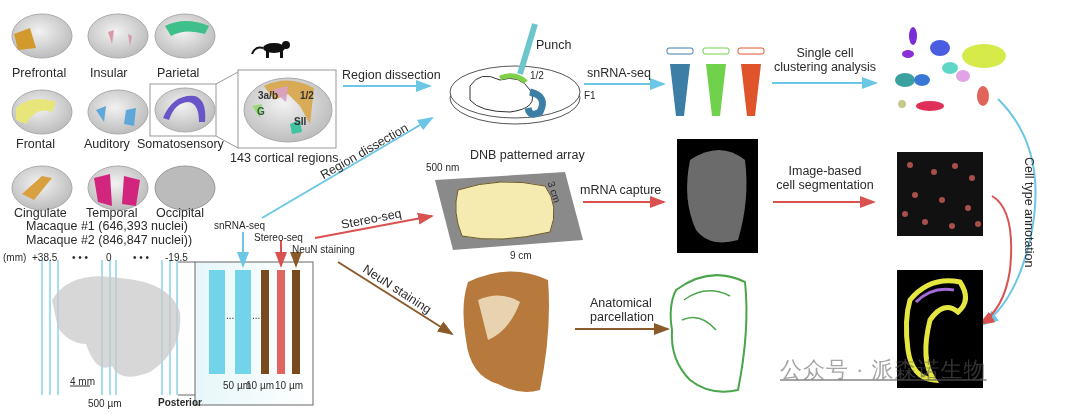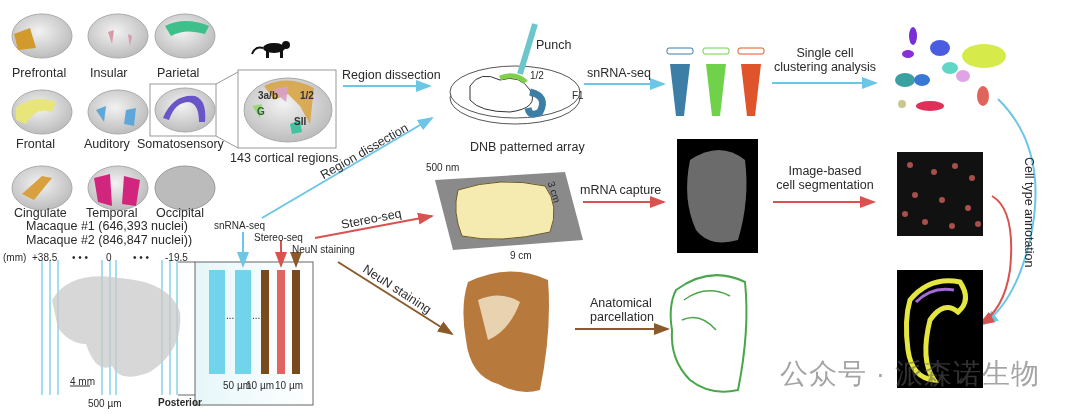--- a/index.html
+++ b/index.html
@@ -2,21 +2,21 @@
 <html><head>
 <meta charset="utf-8">
 <style>
   html, body { margin:0; padding:0; background:#ffffff; }
   body { width:1080px; height:414px; position:relative; overflow:hidden; font-family:"Liberation Sans", sans-serif; color:#222; }
   svg { position:absolute; left:0; top:0; }
   .lbl { position:absolute; font-family:"Liberation Sans", sans-serif; font-size:12.5px; color:#2a2a2a; white-space:nowrap; line-height:1.15; }
   .sm { font-size:10px; }
   .xs { font-size:10px; }
   .ctr { text-align:center; }
-  .watermark { position:absolute; font-size:28px; color:rgba(90,90,90,0.55); letter-spacing:1px; white-space:nowrap; }
+  .watermark { position:absolute; font-size:22px; color:rgba(90,90,90,0.55); letter-spacing:1px; white-space:nowrap;text-decoration:underline; }
 </style>
 </head>
 <body>
 
 <svg width="1080" height="414" viewBox="0 0 1080 414">
   <defs>
     <marker id="ab" markerWidth="8" markerHeight="8" refX="7" refY="4" orient="auto">
         <path d="M0,1 L8,4 L0,7 Z" fill="#6cc6e6"></path>
       </marker>
     <marker id="ar" markerWidth="8" markerHeight="8" refX="7" refY="4" orient="auto">
@@ -243,27 +243,27 @@
 <div class="lbl sm" style="left:254px;top:232px;">Stereo-seq</div>
 <div class="lbl sm" style="left:292px;top:244px;">NeuN staining</div>
 
 <div class="lbl" style="left:342px;top:68px;">Region dissection</div>
 <div class="lbl" style="left:318px;top:170px;transform:rotate(-30deg);transform-origin:left top;">Region dissection</div>
 <div class="lbl" style="left:340px;top:218px;transform:rotate(-11deg);transform-origin:left top;">Stereo-seq</div>
 <div class="lbl" style="left:368px;top:262px;transform:rotate(33deg);transform-origin:left top;">NeuN staining</div>
 
 <div class="lbl" style="left:536px;top:38px;">Punch</div>
 <div class="lbl sm" style="left:530px;top:70px;">1/2</div>
-<div class="lbl sm" style="left:532px;top:90px;padding-left:40px;">F1</div>
+<div class="lbl sm" style="left:544px;top:90px;padding-left:40px;">F1</div>
 <div class="lbl" style="left:587px;top:66px;">snRNA-seq</div>
 
 <div class="lbl ctr" style="left:770px;top:46px;width:110px;">Single cell</div>
 <div class="lbl ctr" style="left:770px;top:60px;width:110px;">clustering analysis</div>
 
-<div class="lbl" style="left:470px;top:140px;">DNB patterned array</div>
+<div class="lbl" style="left:470px;top:148px;">DNB patterned array</div>
 <div class="lbl sm" style="left:426px;top:162px;">500 nm</div>
 <div class="lbl sm" style="left:556px;top:180px;transform:rotate(72deg);transform-origin:left top;">3 cm</div>
 <div class="lbl sm" style="left:510px;top:250px;">9 cm</div>
 <div class="lbl" style="left:580px;top:183px;">mRNA capture</div>
 
 <div class="lbl ctr" style="left:770px;top:164px;width:110px;">Image-based</div>
 <div class="lbl ctr" style="left:770px;top:178px;width:110px;">cell segmentation</div>
 
 <div class="lbl" style="left:590px;top:296px;">Anatomical</div>
 <div class="lbl" style="left:590px;top:310px;">parcellation</div>

